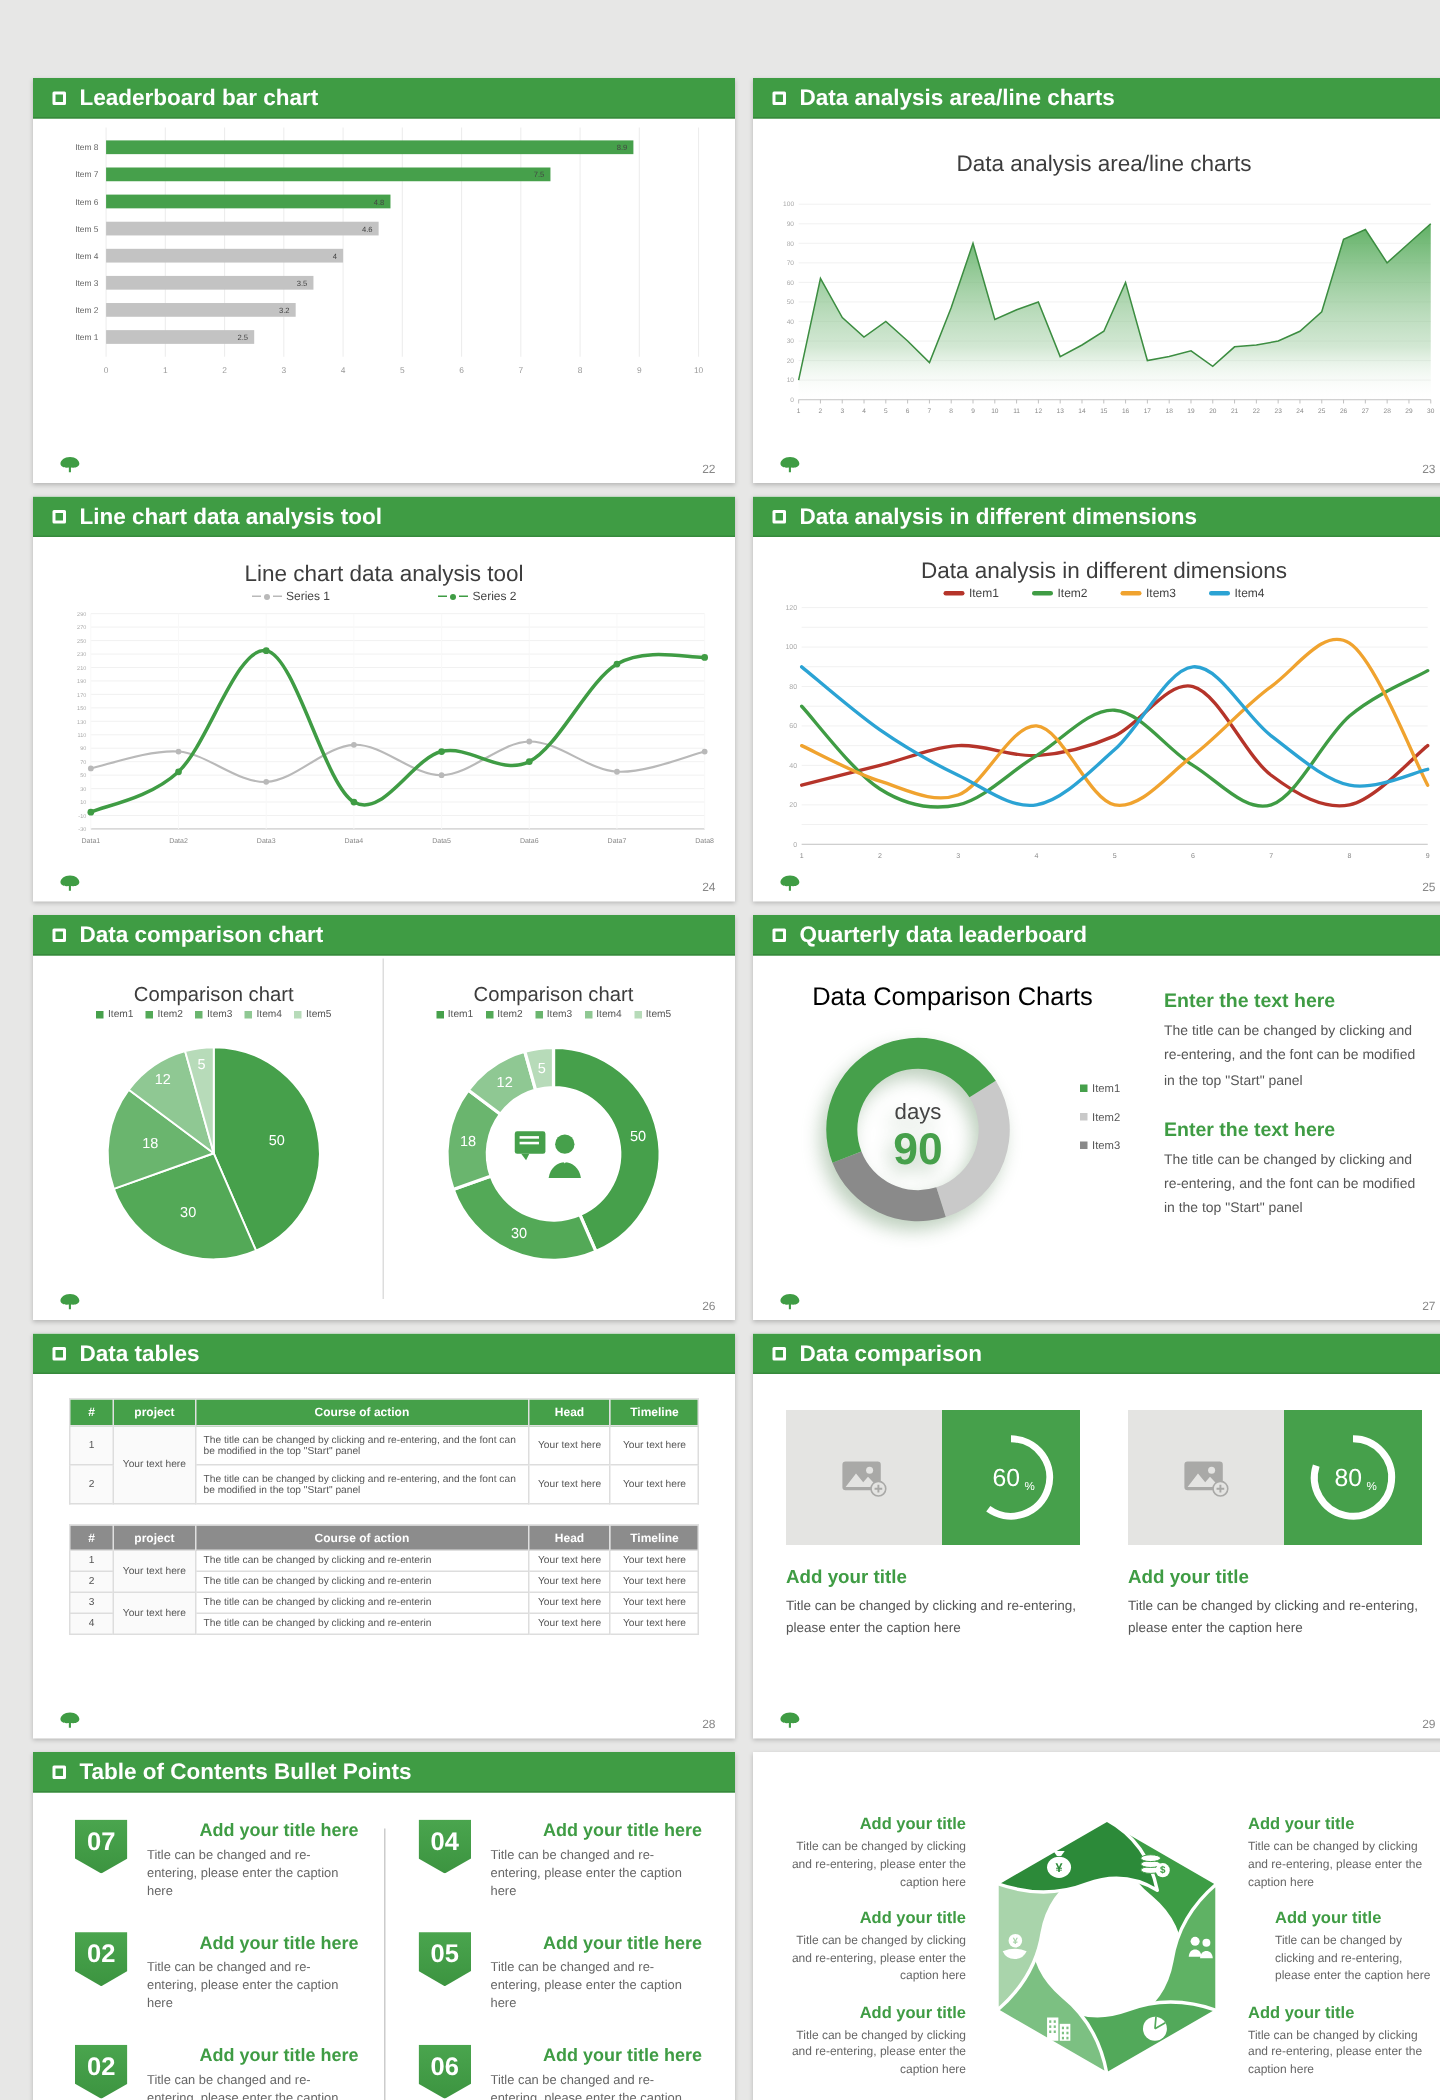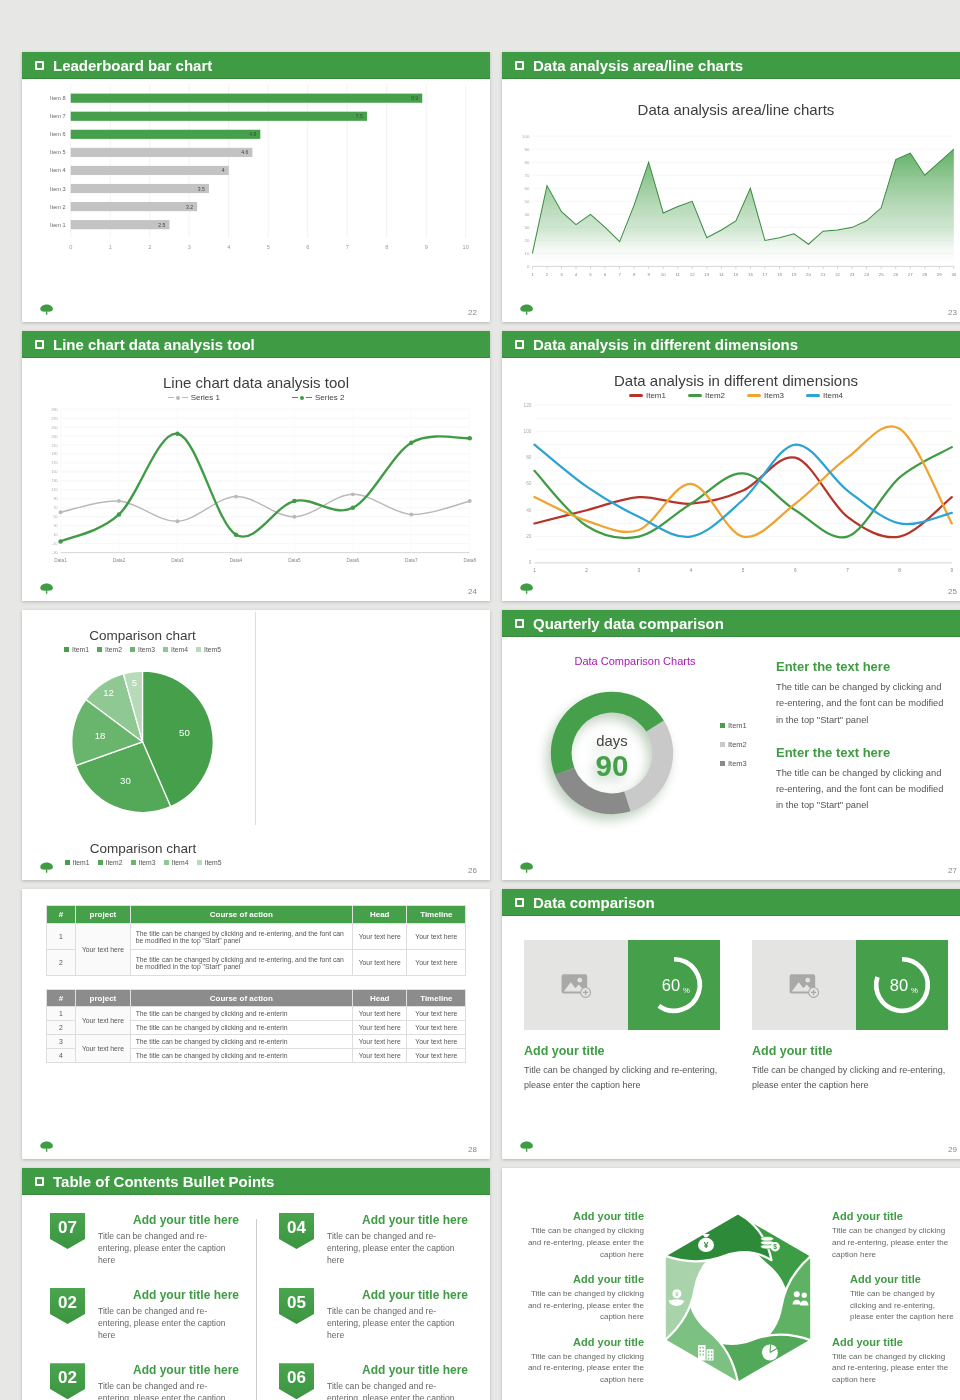--- a/index.html
+++ b/index.html
@@ -14,29 +14,29 @@
   .ctitle{text-align:center;font-size:15px;color:#3d3d3d;margin:9px 0 2px;}
   .legend{display:flex;justify-content:center;align-items:center;font-size:8px;color:#444;margin:2px 0 1px;}
   .lgi{display:inline-flex;align-items:center;gap:3px;}
   .mk{display:inline-flex;align-items:center;gap:2px;}
   .ld{width:6px;height:1.6px;display:inline-block;}
   .lo{width:4px;height:4px;border-radius:50%;display:inline-block;}
   .lln{width:14px;height:2.6px;border-radius:2px;display:inline-block;}
   .lsq{width:5px;height:5px;display:inline-block;}
   svg.chart{display:block;width:100%;}
   
-  .halves{display:flex;height:100%;flex-direction:column;}
+  .halves{display:flex;height:100%;}
   .half{width:50%;padding-top:2px;}
   .half.l{border-right:1px solid #ddd;}
   .htitle{text-align:center;font-size:13.5px;color:#3d3d3d;margin:14px 0 3px;}
   .legend.sm{font-size:6.8px;gap:8px;color:#555;}
   
   .qwrap{display:flex;height:100%;}
   .q-left{width:262px;position:relative;flex:0 0 auto;}
-  .q-title{text-align:center;font-size:11px;color:#a21caf;margin:16px 0 0;width:250px;}
+  .q-title{text-align:center;font-size:17px;color:#000000;margin:16px 0 0;width:250px;}
   .q-donut{position:absolute;left:28px;top:40px;width:148px;height:148px;filter:drop-shadow(-4px 6px 6px rgba(110,150,110,.45));}
   .qlegend{position:absolute;left:210px;top:82px;display:flex;flex-direction:column;gap:10px;font-size:7.5px;color:#555;}
   .q-right{flex:1;padding:20px 10px 0 4px;}
   .tb{margin-bottom:17px;}
   .tb h4{color:#3f9c44;font-size:13px;margin-bottom:5px;}
   .tb p{font-size:9.3px;color:#555;line-height:1.75;}
   
   .dtable{width:93%;margin:0 auto;border-collapse:collapse;font-size:6.8px;color:#555;}
   .dtable th{color:#fff;font-size:8px;font-weight:bold;padding:4px 2px;border:1px solid #e0e0e0;}
   .t1 th{background:#45a049;}
@@ -411,20 +411,24 @@
           <path d="M24.0,42.8 C32.5,49.6 58.2,72.2 75.3,84.1 C92.3,95.9 109.4,105.6 126.5,113.8 C143.6,122.0 160.7,136.0 177.8,133.2 C194.8,130.4 211.9,112.1 229.0,97.0 C246.1,81.9 263.2,44.3 280.3,42.8 C297.3,41.2 314.4,75.0 331.5,88.0 C348.6,100.9 365.7,116.6 382.8,120.3 C399.8,123.9 425.5,111.6 434.0,109.9" fill="none" stroke="#2ba3d4" stroke-width="2.2" stroke-linecap="round"></path>
         </svg>
     </div>
     <svg class="tree" viewBox="0 0 14 12">
         <path d="M7.2,0.6 C3.4,0.6 0.8,2.9 0.8,5 C0.8,6.7 2.6,7.8 4.8,7.8 L6.4,7.6 L6.4,10.8 L7.8,10.8 L7.8,7.6 L9.4,7.8 C11.6,7.8 13.4,6.7 13.4,5 C13.4,2.9 10.9,0.6 7.2,0.6 Z" fill="#3f9c44"></path>
       </svg>
     <span class="pnum">25</span>
   </div>
 
   <div class="slide">
+    <div class="shead">
+        <span class="sq"></span>
+        <span>Data comparison chart</span>
+      </div>
     <div class="sbody">
       <div class="halves">
         <div class="half l">
           <div class="htitle">Comparison chart</div>
           <div class="legend sm">
             <span class="lgi">
                 <i class="lsq" style="background: rgb(70, 160, 75);"></i>
                 <span>Item1</span>
               </span>
             <span class="lgi">
@@ -507,21 +511,21 @@
     </div>
     <svg class="tree" viewBox="0 0 14 12">
         <path d="M7.2,0.6 C3.4,0.6 0.8,2.9 0.8,5 C0.8,6.7 2.6,7.8 4.8,7.8 L6.4,7.6 L6.4,10.8 L7.8,10.8 L7.8,7.6 L9.4,7.8 C11.6,7.8 13.4,6.7 13.4,5 C13.4,2.9 10.9,0.6 7.2,0.6 Z" fill="#3f9c44"></path>
       </svg>
     <span class="pnum">26</span>
   </div>
 
   <div class="slide">
     <div class="shead">
         <span class="sq"></span>
-        <span>Quarterly data comparison</span>
+        <span>Quarterly data leaderboard</span>
       </div>
     <div class="sbody">
       <div class="qwrap">
         <div class="q-left">
           <div class="q-title">Data Comparison Charts</div>
           <svg id="c6" class="q-donut" viewBox="0 0 150 150">
               <path d="M127.57898196169842,42.145005617541294 A62,62 0 0 1 93.74693322652759,134.0978214031627 L87.39716552076824,114.08081737951082 A41,41 0 0 0 109.76997194241346,53.2733101664386 Z" fill="#c9c9c9" stroke="none" stroke-width="0" stroke-linejoin="round"></path>
               <path d="M93.74693322652759,134.0978214031627 A62,62 0 0 1 17.195924324638263,97.42072334508978 L36.77472415016401,89.82660737336583 A41,41 0 0 0 87.39716552076824,114.08081737951082 Z" fill="#8a8a8a" stroke="none" stroke-width="0" stroke-linejoin="round"></path>
               <path d="M17.195924324638263,97.42072334508978 A62,62 0 0 1 127.57898196169837,42.145005617541244 L109.76997194241343,53.27331016643856 A41,41 0 0 0 36.77472415016401,89.82660737336583 Z" fill="#46a04b" stroke="none" stroke-width="0" stroke-linejoin="round"></path>
               <text x="75" y="68" font-size="15" fill="#444" text-anchor="middle">days</text>
@@ -554,20 +558,24 @@
         </div>
       </div>
     </div>
     <svg class="tree" viewBox="0 0 14 12">
         <path d="M7.2,0.6 C3.4,0.6 0.8,2.9 0.8,5 C0.8,6.7 2.6,7.8 4.8,7.8 L6.4,7.6 L6.4,10.8 L7.8,10.8 L7.8,7.6 L9.4,7.8 C11.6,7.8 13.4,6.7 13.4,5 C13.4,2.9 10.9,0.6 7.2,0.6 Z" fill="#3f9c44"></path>
       </svg>
     <span class="pnum">27</span>
   </div>
 
   <div class="slide">
+    <div class="shead">
+        <span class="sq"></span>
+        <span>Data tables</span>
+      </div>
     <div class="sbody">
       <table class="dtable t1">
         <colgroup>
             <col class="c0">
             <col class="c1">
             <col class="c2">
             <col class="c3">
             <col class="c4">
           </colgroup>
         <thead>

